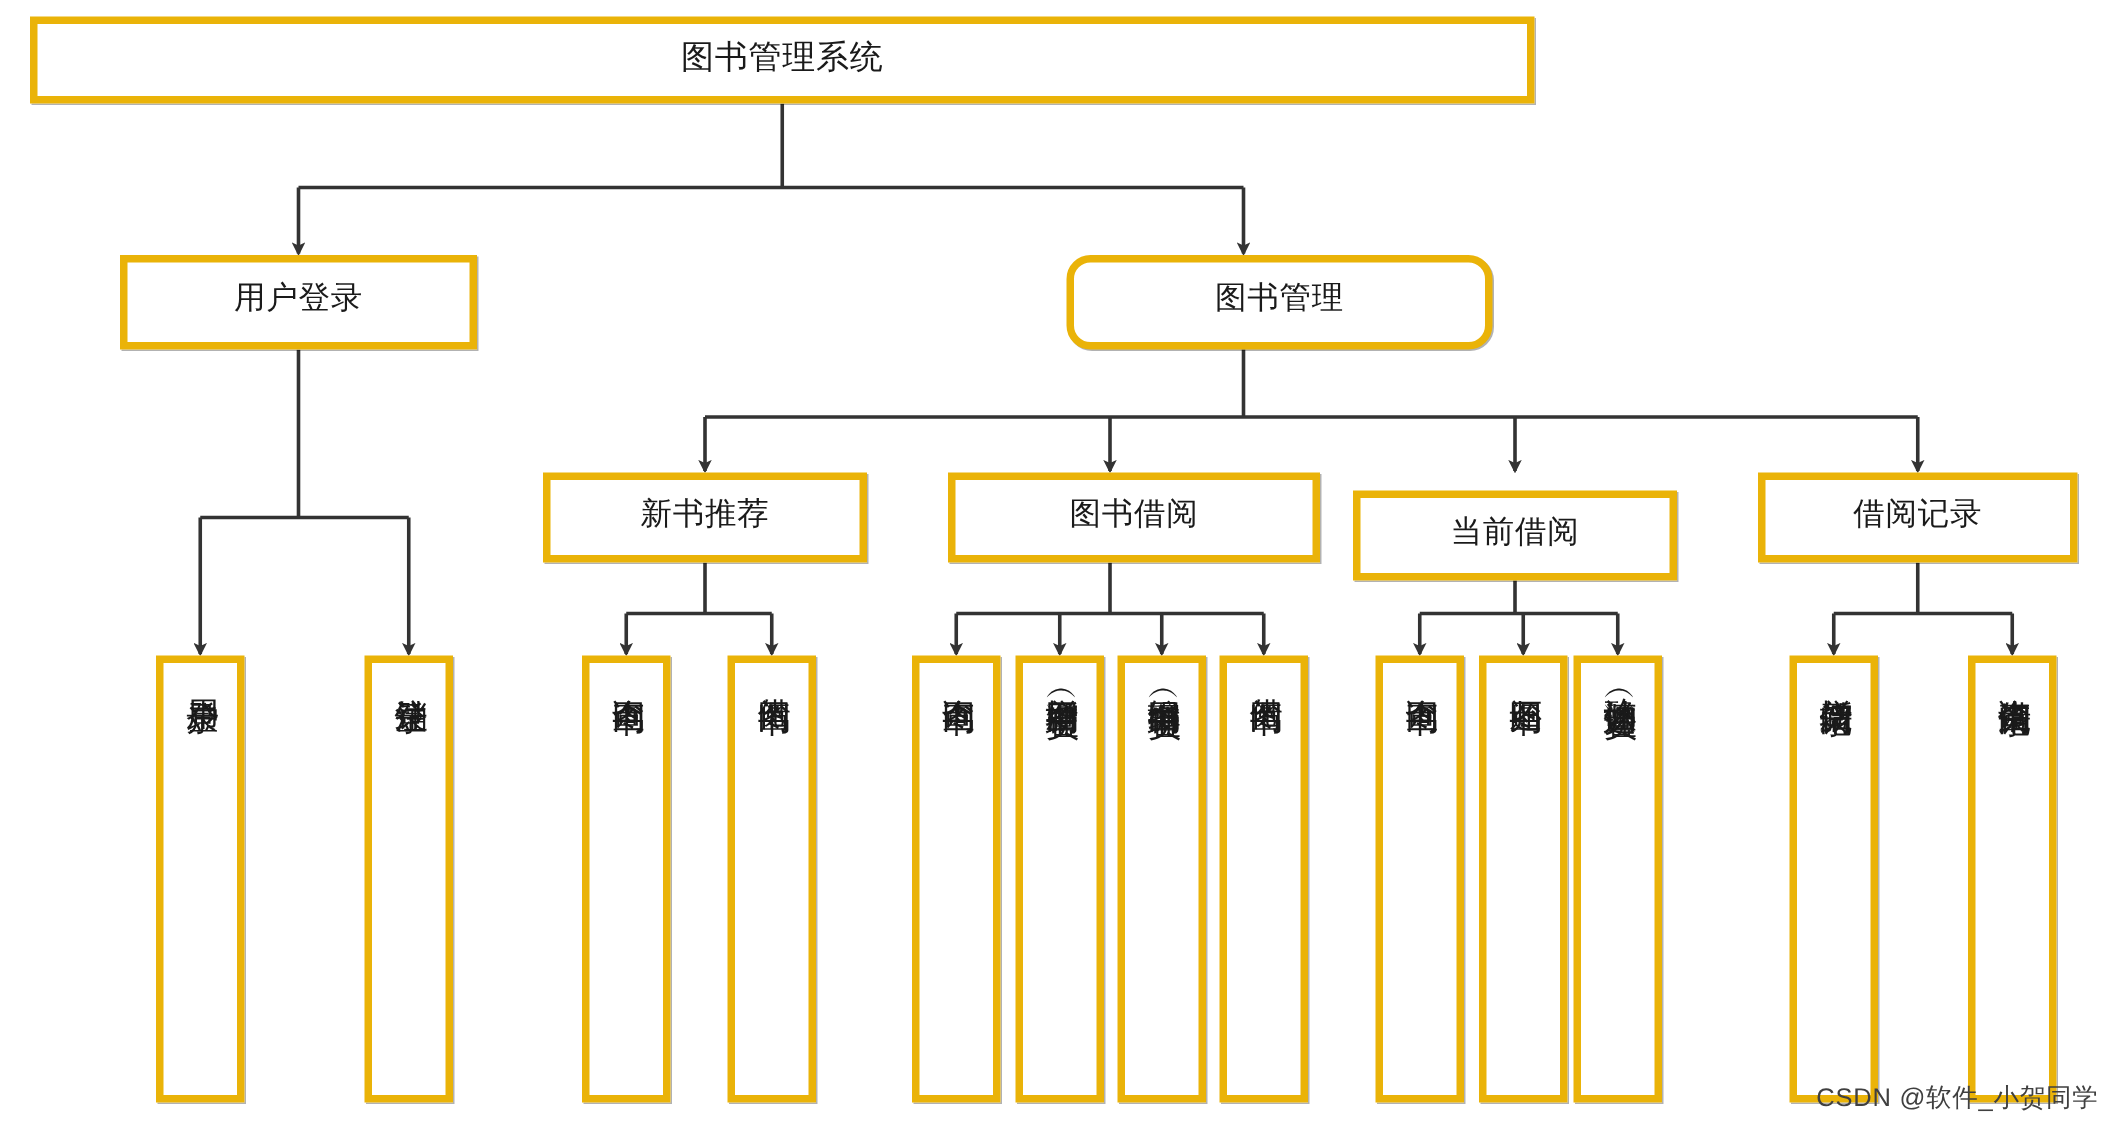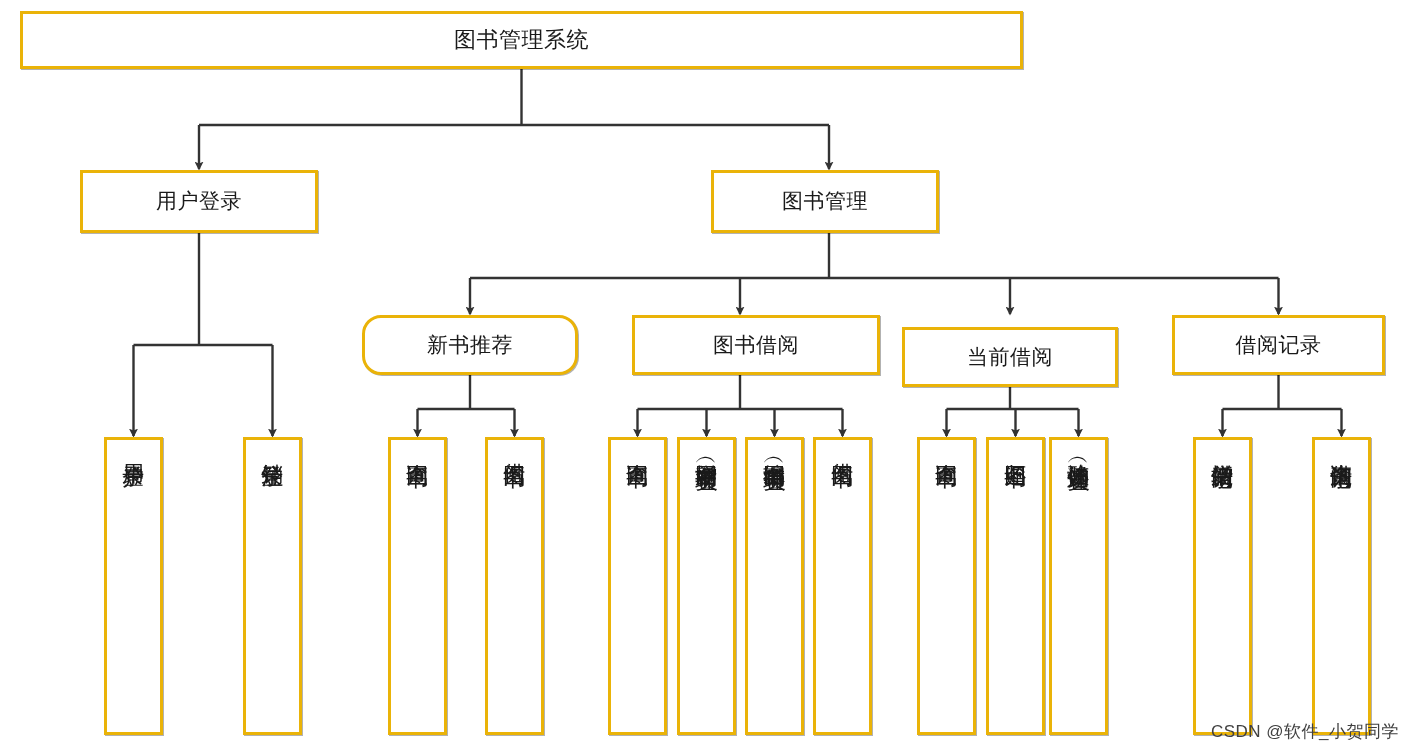--- a/index.html
+++ b/index.html
@@ -21,27 +21,28 @@
     position: absolute;
     left: 0;
     top: 0;
     width: 1405px;
     height: 747px;
     pointer-events: none;
   }
   .node {
     position: absolute;
     box-sizing: border-box;
-    border: 3px solid #eab308;
+    border: 5px solid #eab308;
     background: #ffffff;
     display: flex;
     align-items: center;
     justify-content: center;
     color: #1a1a1a;
     box-shadow: 1px 1px 0 rgba(0,0,0,0.30);
+    font-family: Liberation Mono, monospace;
   }
   .node .lbl {
     display: block;
     text-align: center;
     line-height: 1.18;
     white-space: nowrap;
   }
   
   .node.h .lbl {
     font-size: 21px;
@@ -121,24 +122,24 @@
       </g>
   </svg>
 
   <div id="node-layer">
       <div class="node h root" id="node-root" style="left: 20px; top: 11px; width: 1003px; height: 58px;">
         <span class="lbl">图书管理系统</span>
       </div>
       <div class="node h" id="node-login" style="left: 80px; top: 170px; width: 238px; height: 63px;">
         <span class="lbl">用户登录</span>
       </div>
-      <div class="node h" id="node-bookmgmt" style="left: 711px; top: 170px; width: 228px; height: 63px;">
+      <div class="node h" id="node-bookmgmt" style="left: 711px; top: 170px; width: 284px; height: 63px; border-radius: 16px;">
         <span class="lbl">图书管理</span>
       </div>
-      <div class="node h" id="node-newbook" style="left: 362px; top: 315px; width: 216px; height: 60px; border-radius: 19px;">
+      <div class="node h" id="node-newbook" style="left: 362px; top: 315px; width: 216px; height: 60px;">
         <span class="lbl">新书推荐</span>
       </div>
       <div class="node h" id="node-borrow" style="left: 632px; top: 315px; width: 248px; height: 60px;">
         <span class="lbl">图书借阅</span>
       </div>
       <div class="node h" id="node-current" style="left: 902px; top: 315px; width: 216px; height: 60px; margin-top: 12px;">
         <span class="lbl">当前借阅</span>
       </div>
       <div class="node h" id="node-records" style="left: 1172px; top: 315px; width: 213px; height: 60px;">
         <span class="lbl">借阅记录</span>

